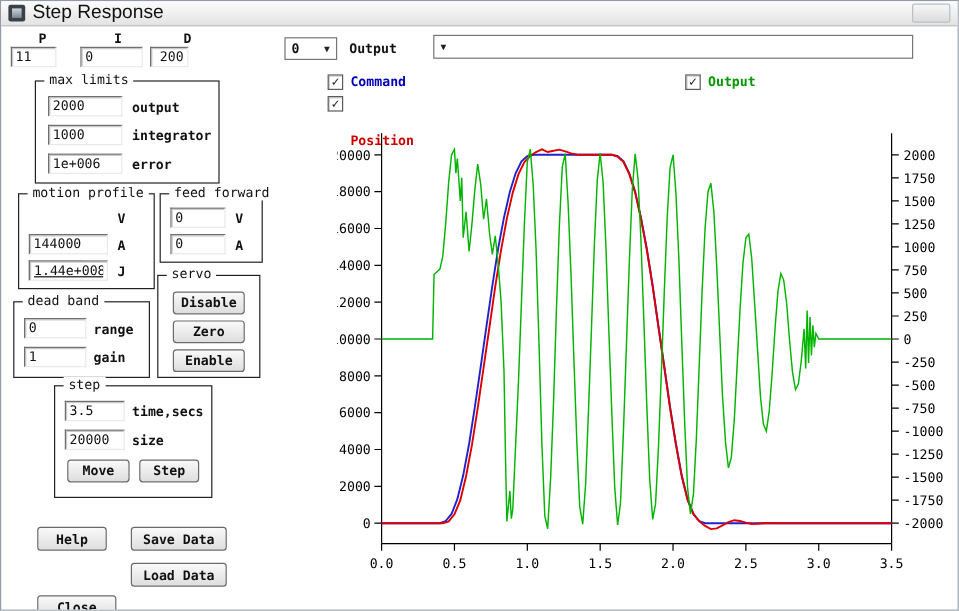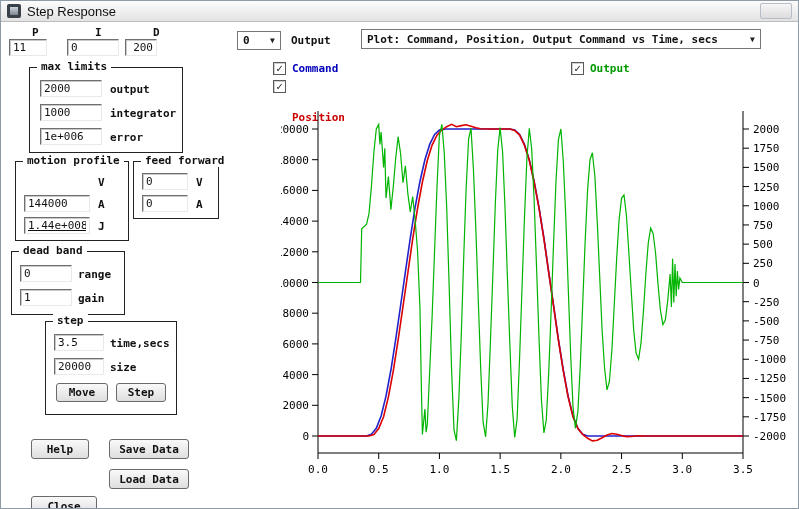--- a/index.html
+++ b/index.html
@@ -1,37 +1,37 @@
 <!DOCTYPE html>
 <html><head>
 <meta charset="utf-8">
 <style>
   html,body{margin:0;padding:0;background:#d8d8d8;}
   .window{position:relative;width:797px;height:507px;background:#ffffff;border:1px solid #8f9ba6;
           font-family:"DejaVu Sans Mono",monospace;font-size:11px;color:#111;overflow:hidden;}
   .titlebar{position:absolute;left:0;top:0;right:0;height:21px;
             background:linear-gradient(#fcfcfc,#e3e3e3);border-bottom:1px solid #bcbcbc;
             display:flex;align-items:center;gap:6px;padding:0 6px;box-sizing:border-box;
-            font-family:"Liberation Sans",sans-serif;font-size:13px;}
+            font-family:"Liberation Sans",sans-serif;font-size:16px;}
   .app-icon{width:14px;height:14px;background:#3a4048;border-radius:2px;position:relative;flex:0 0 auto;}
   .app-icon::after{content:"";position:absolute;left:3px;top:3px;right:3px;bottom:3px;
             background:linear-gradient(#ccd4dc,#7c858f);}
   .win-ctrl{margin-left:auto;width:30px;height:14px;background:linear-gradient(#f6f6f6,#dcdcdc);
             border:1px solid #b7bec6;border-radius:2px;}
   .lbl{position:absolute;font-weight:bold;line-height:13px;white-space:nowrap;}
   .field{position:absolute;height:17px;background:#fff;border:1px solid;
          border-color:#6f6f6f #e9e9e9 #e9e9e9 #6f6f6f;box-shadow:inset 1px 1px 0 #c9c9c9;
          font-family:"DejaVu Sans Mono",monospace;font-size:11px;color:#111;
          padding:0 3px;box-sizing:border-box;outline:none;}
   .btn{position:absolute;background:linear-gradient(#f9f9f9,#dedede);border:1px solid #6a6a6a;
        border-radius:3px;font-family:"DejaVu Sans Mono",monospace;font-size:11px;font-weight:bold;
        text-align:center;box-sizing:border-box;display:flex;align-items:center;justify-content:center;
        cursor:pointer;}
   .group{position:absolute;border:1px solid #222;}
-  .gtitle{position:absolute;top:-8px;left:7px;background:#fff;padding:0 4px;font-weight:bold;
+  .gtitle{position:absolute;top:-8px;left:7px;background:#fff;padding:0 4px;font-weight:normal;
           line-height:13px;white-space:nowrap;}
   .group .field{position:absolute;}
   .combo{position:absolute;background:#fff;border:1px solid #767676;display:flex;align-items:center;
          box-sizing:border-box;cursor:pointer;}
   .combo .val{flex:1;padding:0 5px;font-weight:bold;white-space:nowrap;overflow:hidden;}
   .combo .arrow{width:15px;text-align:center;font-size:8px;color:#222;flex:0 0 auto;}
   .cb{position:absolute;width:13px;height:13px;background:#fff;border:1px solid #5a5a5a;
       box-shadow:inset 1px 1px 0 #cfcfcf;box-sizing:border-box;font-size:11px;font-weight:bold;
       line-height:11px;text-align:center;color:#1a1a1a;cursor:pointer;}
   .cb-label{position:absolute;font-weight:bold;line-height:13px;}
@@ -76,20 +76,26 @@
   </div>
 
   <div class="group" style="left:132px;top:160px;width:84px;height:56px">
     <span class="gtitle">feed forward</span>
     <input class="field" style="left: 8px; top: 11px; width: 46px;" value="0">
     <span class="lbl" style="left:62px;top:14px">V</span>
     <input class="field" style="left: 8px; top: 33px; width: 46px;" value="0">
     <span class="lbl" style="left:62px;top:36px">A</span>
   </div>
 
+  <div class="group" style="left:130px;top:228px;width:84px;height:84px">
+    <span class="gtitle">servo</span>
+    <div class="btn" style="left:12px;top:13px;width:60px;height:19px">Disable</div>
+    <div class="btn" style="left:12px;top:37px;width:60px;height:19px">Zero</div>
+    <div class="btn" style="left:12px;top:61px;width:60px;height:19px">Enable</div>
+  </div>
 
   <div class="group" style="left:10px;top:250px;width:112px;height:62px">
     <span class="gtitle">dead band</span>
     <input class="field" style="left: 8px; top: 13px; width: 52px;" value="0">
     <span class="lbl" style="left:66px;top:16px">range</span>
     <input class="field" style="left: 8px; top: 37px; width: 52px;" value="1">
     <span class="lbl" style="left:66px;top:40px">gain</span>
   </div>
 
   <div class="group" style="left:44px;top:320px;width:130px;height:92px">
@@ -107,21 +113,20 @@
   <div class="btn" style="left:30px;top:495px;width:66px;height:20px">Close</div>
   <div class="btn" style="left:108px;top:468px;width:80px;height:20px">Load Data</div>
 
   <div class="combo" style="left:236px;top:30px;width:44px;height:19px">
     <span class="val">0</span>
     <span class="arrow">▼</span>
   </div>
   <span class="lbl" style="left:290px;top:33px">Output</span>
 
   <div class="combo" style="left:360px;top:28px;width:400px;height:20px">
-    <span class="val">Plot: Command, Position, Output Command vs Time, secs</span>
     <span class="arrow">▼</span>
   </div>
 
   <span class="cb" style="left:272px;top:61px">✓</span>
   <span class="cb-label" style="left: 291px; top: 61px; color: rgb(0, 0, 187);">Command</span>
   <span class="cb" style="left:272px;top:79px">✓</span>
   <span class="cb-label" style="left: 291px; top: 79px; color: rgb(204, 0, 0); margin-top: 31px;">Position</span>
   <span class="cb" style="left:570px;top:61px">✓</span>
   <span class="cb-label" style="left: 589px; top: 61px; color: rgb(0, 153, 0);">Output</span>
 

